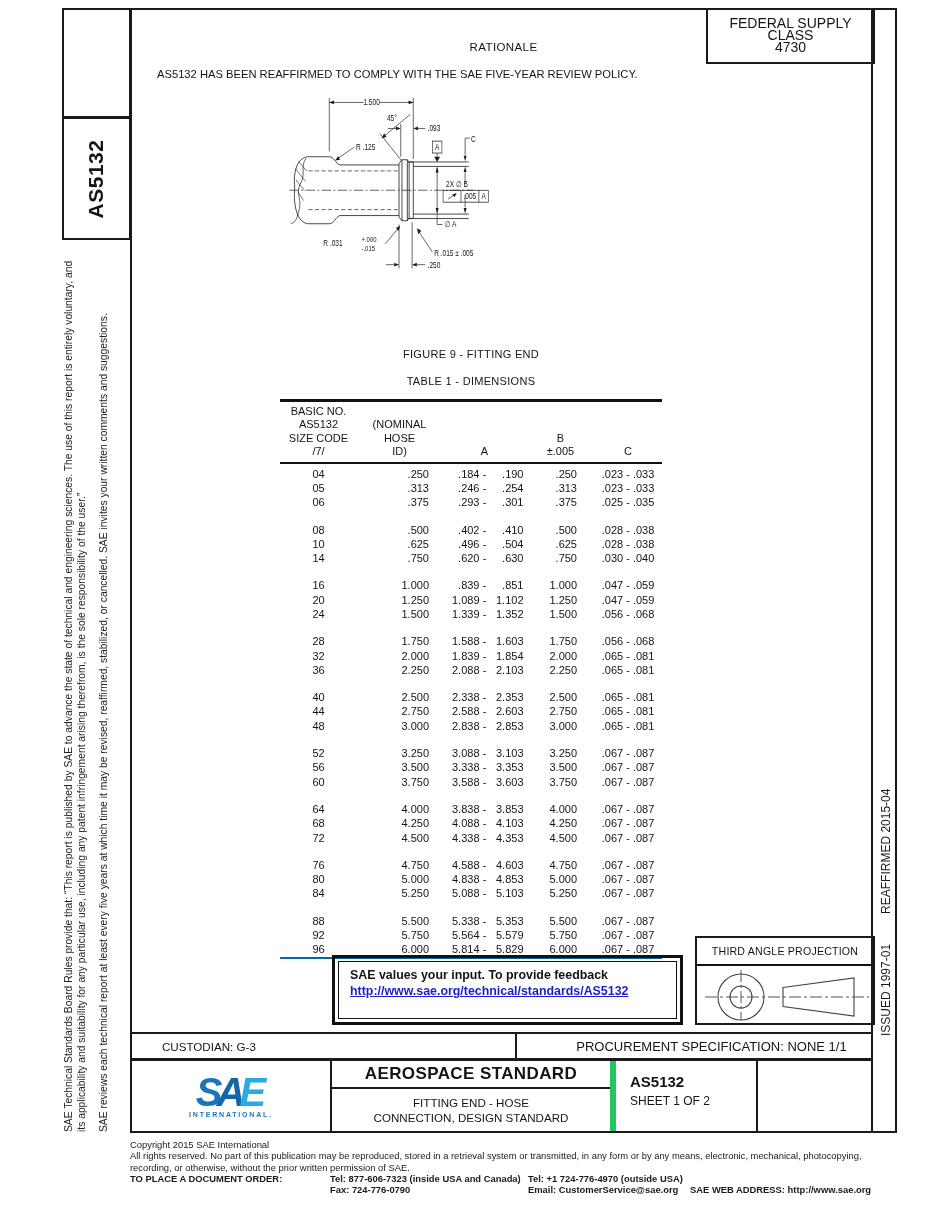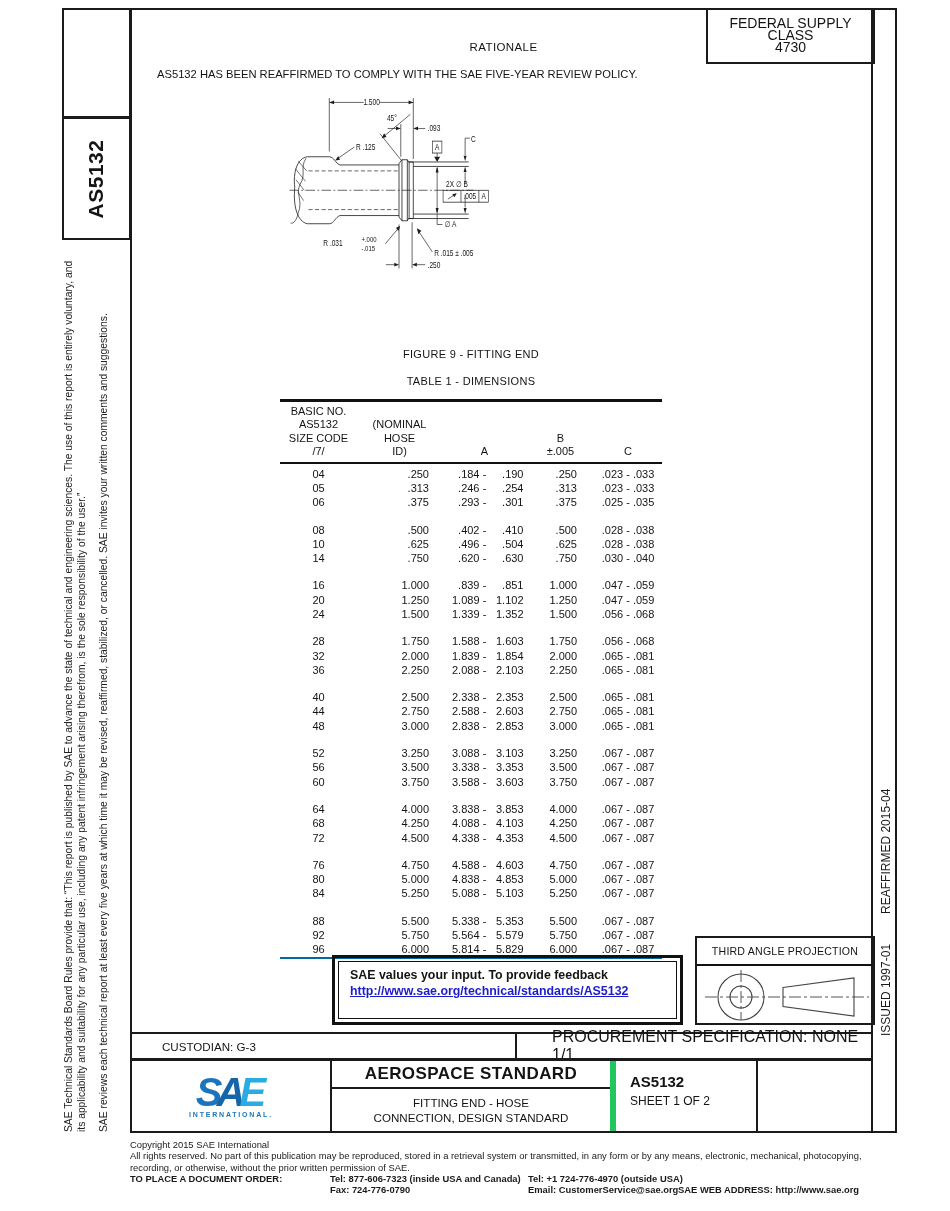--- a/index.html
+++ b/index.html
@@ -55,41 +55,41 @@
   .feedback a { color:#1c1ccd; text-decoration:underline; }
 
   
   .proj { position:absolute; left:563px; top:926px; width:180px; height:89px; border:2px solid #1a1a1a; }
   .proj-title { height:28px; border-bottom:2.5px solid #111; display:flex; align-items:center; justify-content:center;
                 font-size:10.6px; letter-spacing:.2px; }
 
   
   .cust-row { position:absolute; left:0; top:1022px; width:739px; height:26px; border-top:2px solid #1a1a1a; display:flex; }
   .cust-cell { width:373px; border-right:2px solid #1a1a1a; display:flex; align-items:center; padding-left:18px; font-size:11.6px;margin-left:12px; }
-  .proc-cell { flex:1; display:flex; align-items:center; justify-content:center; font-size:16px;margin-left:35px; }
+  .proc-cell { flex:1; display:flex; align-items:center; justify-content:center; font-size:13px;margin-left:35px; }
   .title-block { position:absolute; left:0; top:1048px; width:739px; height:73px; border-top:3px solid #1a1a1a; display:flex; }
   .tb-logo { width:200px; border-right:2px solid #1a1a1a; display:flex; flex-direction:column; align-items:center; justify-content:center; }
   .sae-letters { font-style:italic; font-weight:bold; font-size:40px; line-height:34px; letter-spacing:-6px; padding-right:6px; }
   .l-s{color:#1b75bc} .l-a{color:#1466a8} .l-e{color:#2aabe2}
   .sae-sub { font-size:7px; font-weight:bold; letter-spacing:1.8px; color:#1b75bc; margin-top:2px; }
   .tb-center { width:284px; border-right:6px solid #22c55e; display:flex; flex-direction:column; }
   .tb-doc-type { height:28px; border-bottom:2px solid #1a1a1a; display:flex; align-items:center; justify-content:center;
                  font-size:17px; font-weight:bold; letter-spacing:.4px; }
   .tb-doc-title { flex:1; display:flex; flex-direction:column; align-items:center; justify-content:center;
                   font-size:11.6px; line-height:15px; text-align:center; }
   .tb-number { width:142px; border-right:2px solid #1a1a1a; padding:12px 0 0 14px; }
   .tb-number .num { font-size:15px; font-weight:bold; margin-bottom:4px; }
   .tb-number .sheet { font-size:12px; }
   .tb-empty { flex:1; }
 
   
   .copyright { position:absolute; left:130px; top:1139px; width:790px; font-size:9.4px; line-height:11.3px; color:#1a1a1a; }
   .ord-row { position:relative; height:11.3px; font-weight:bold; }
   .ord-row .p0{position:absolute;left:0;} .ord-row .p1{position:absolute;left:200px;}
-  .ord-row .p2{position:absolute;left:398px;} .ord-row .p3{position:absolute;left:548px;text-align:right;}
+  .ord-row .p2{position:absolute;left:398px;} .ord-row .p3{position:absolute;left:560px;text-align:right;}
 
   svg text { font-family:"Liberation Sans", sans-serif; font-size:11px; fill:#141414; }
   svg .sm { font-size:10px; }
 </style>
 </head>
 <body>
 
 <div class="page">
 
   <div class="lt-box"></div>

